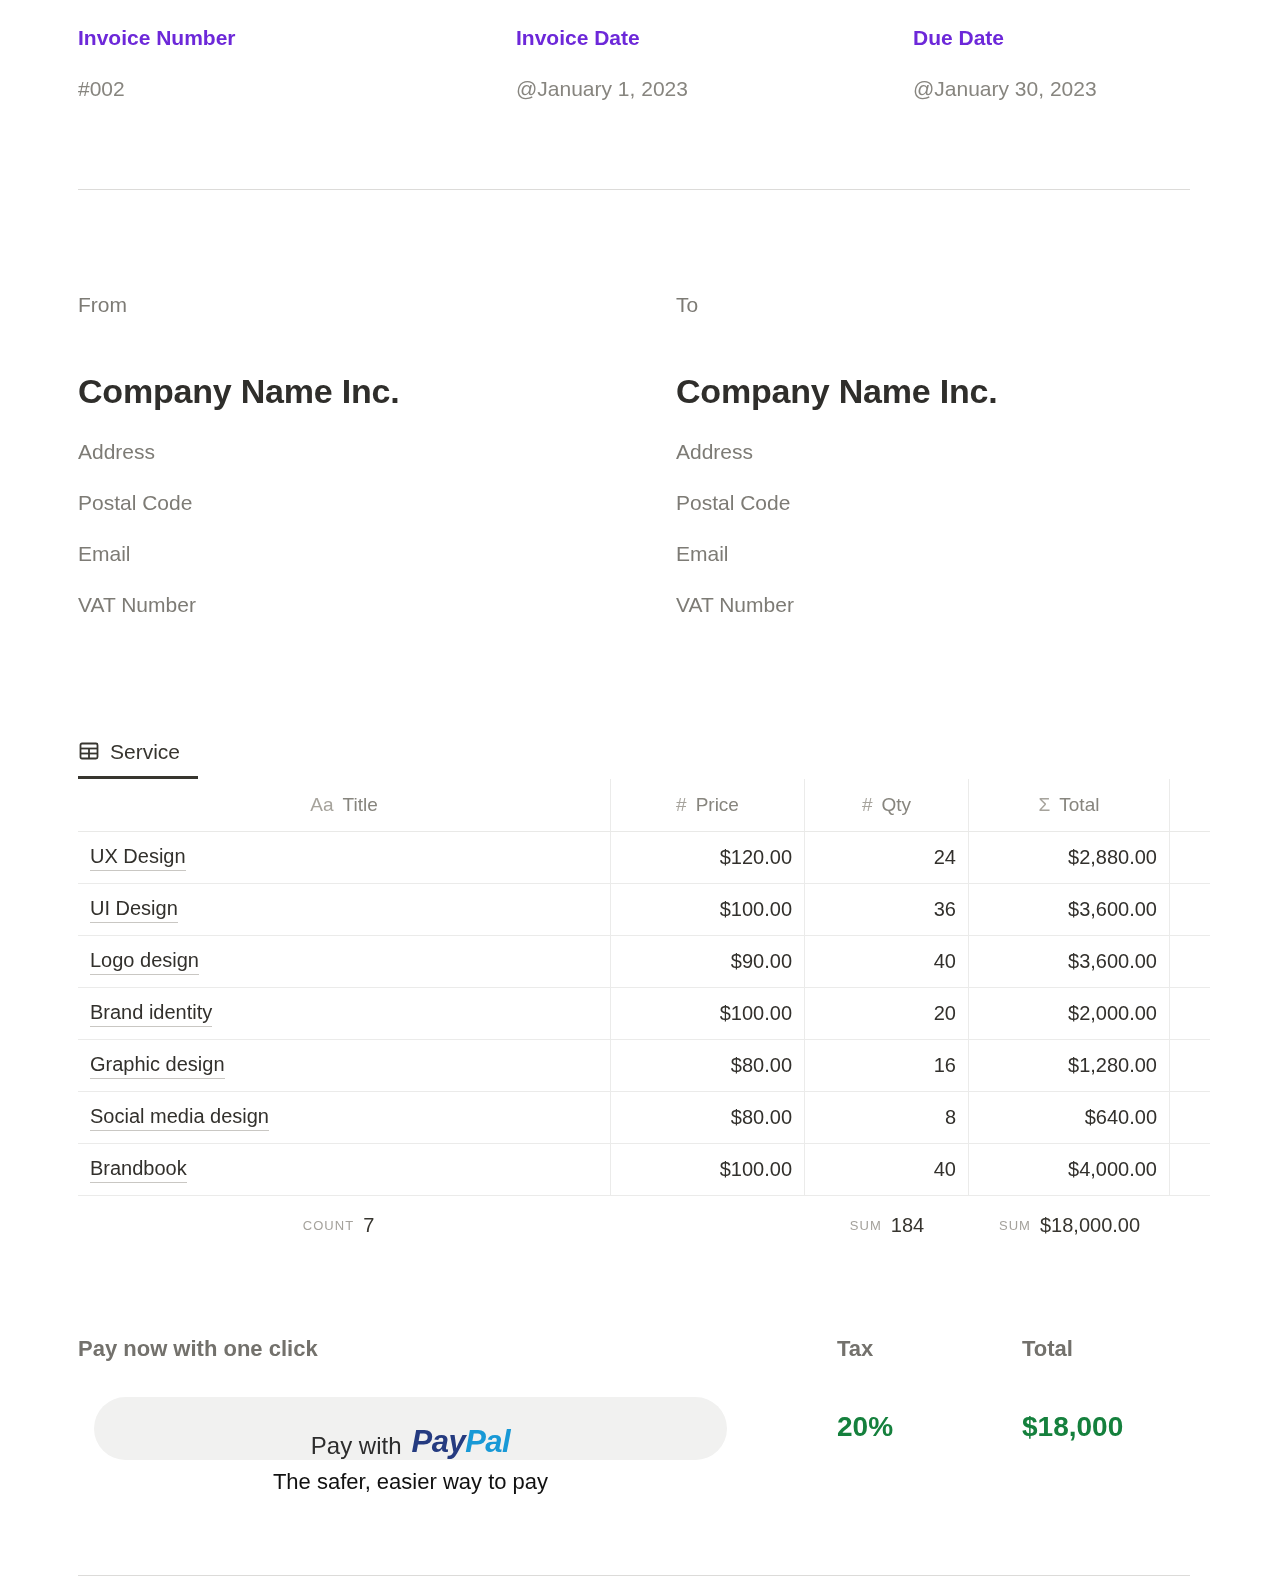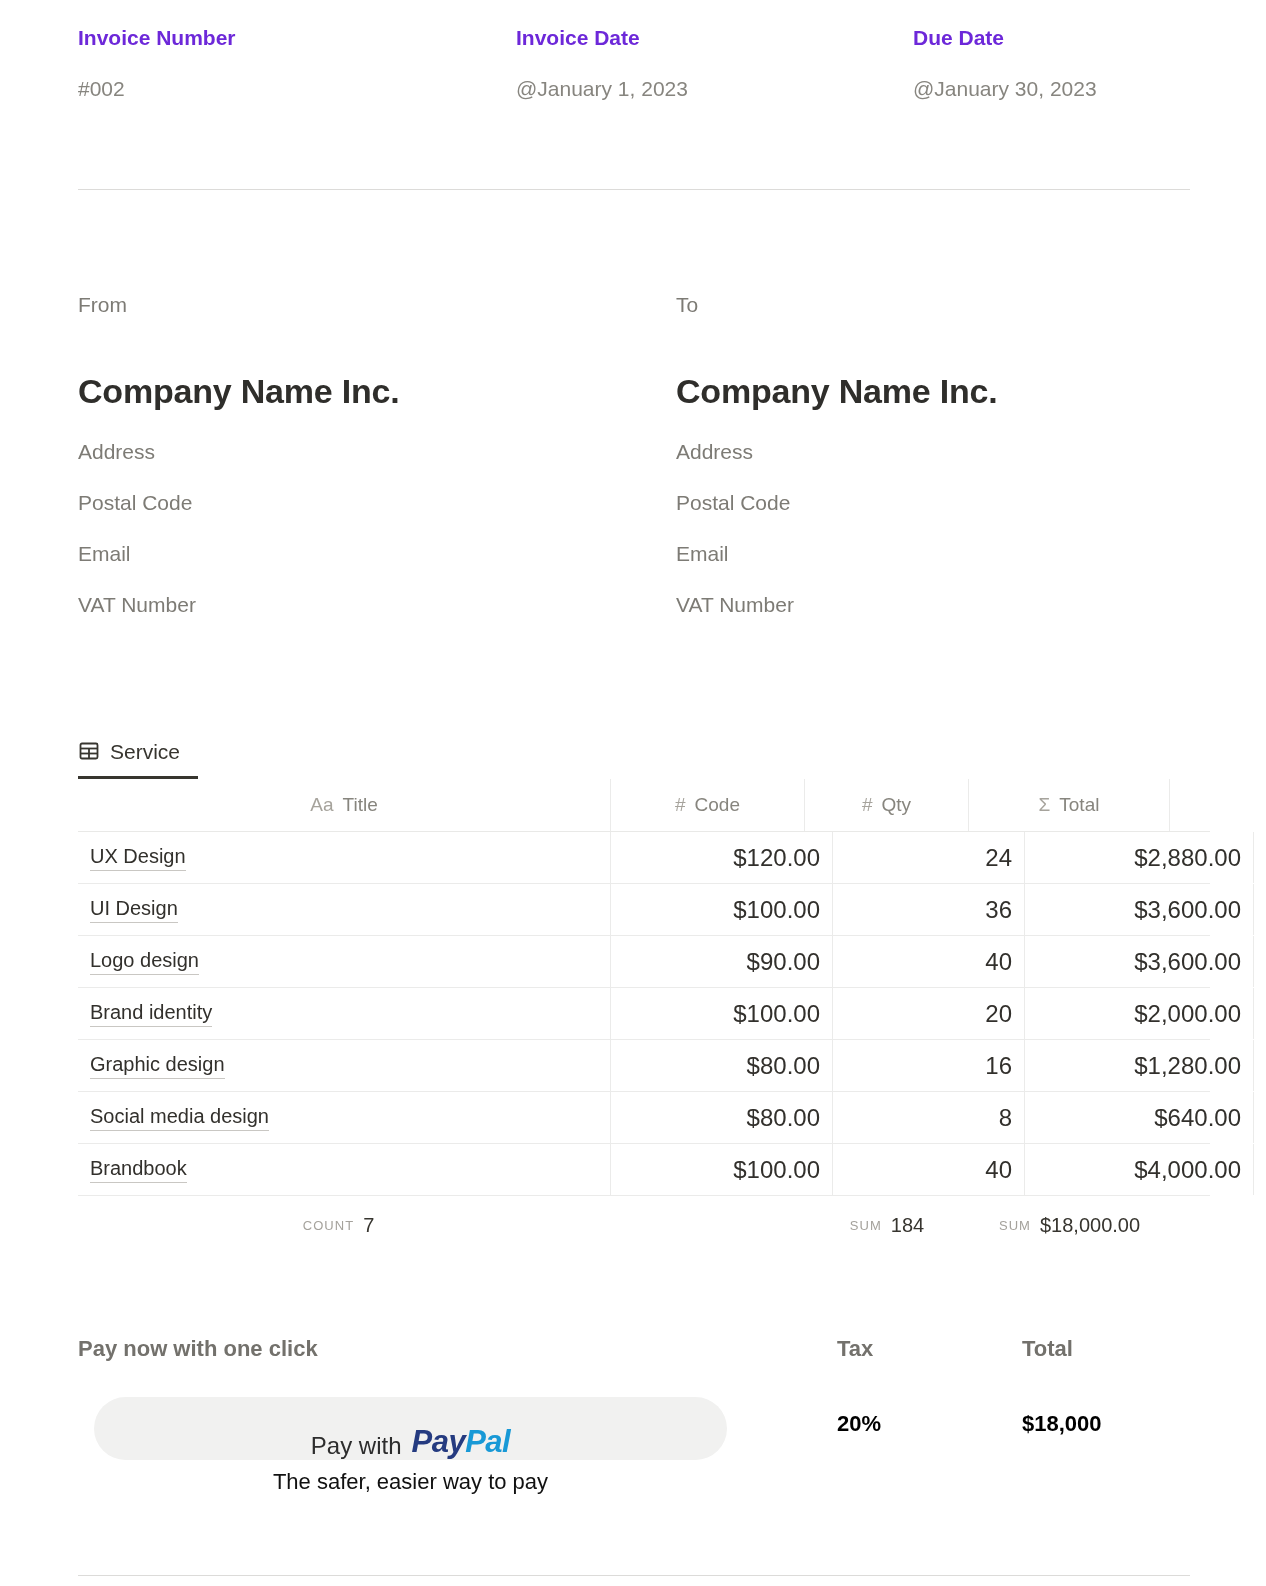--- a/index.html
+++ b/index.html
@@ -46,27 +46,27 @@
   .tab-label { font-size: 21px; font-weight: 500; color: #37352f; }
   .tab svg { display: block; }
 
   .grid-row {
     display: grid;
     grid-template-columns: 533px 194px 164px 201px 40px;
     width: 1132px;
   }
   .t-head { border-bottom: 1px solid #e9e9e7; }
   .t-head .cell { height: 52px; display: flex; align-items: center; justify-content: center; }
-  .t-row { border-bottom: 1px solid #ebebea; gap: 28px; }
+  .t-row { border-bottom: 1px solid #ebebea; }
   .t-row .cell { height: 51px; display: flex; align-items: center; }
   .cell { border-right: 1px solid #ebebea; padding: 0 12px; }
   .c-trail { border-right: none; }
   .head-icon { color: #a6a39c; font-size: 19px; margin-right: 9px; }
   .head-label { color: #87857e; font-size: 19px; }
-  .c-num { justify-content: flex-end; font-size: 24px; color: #32302c; }
+  .c-num { justify-content: flex-end; font-size: 20px; color: #32302c; }
   .row-title {
     font-size: 20px; font-weight: 500; color: #32302c;
     border-bottom: 1px solid #c9c7c3;
     padding-bottom: 2px;
     cursor: pointer;
   }
   .t-foot { border-bottom: none; }
   .t-foot .cell { border: none; height: 58px; display: flex; align-items: center; justify-content: center; }
   .agg-label {
     font-size: 13px; letter-spacing: 0.08em; color: #a5a29c;
@@ -89,21 +89,21 @@
   }
   .pp-prefix { font-size: 24px; color: #2d2d2d; }
   .pp-logo { font-size: 31px; font-weight: 700; font-style: italic; letter-spacing: -0.5px; }
   .pp-pay { color: #253b80; }
   .pp-pal { color: #1899d6; }
   .pay-subtext { margin-top: 9px; width: 665px; text-align: center; font-size: 22px; color: #111111; }
 
   .pay-col-tax { margin-left: 97px; width: 185px; }
   .pay-col-total { flex: 1; }
   .pay-col-label { font-size: 22px; font-weight: 700; color: #73716c; }
-  .pay-col-value { margin-top: 49px; font-size: 22px; font-weight: 700; color: #000000; }
+  .pay-col-value { margin-top: 49px; font-size: 28px; font-weight: 700; color: #15803d; }
 
   .divider-bottom { margin-top: 80px; }
 </style>
 </head>
 <body>
 
 <div class="page">
 
   <section class="inv-header">
     <div class="inv-field">
@@ -160,21 +160,21 @@
 
     <div class="table">
 
       <div class="grid-row t-head">
         <div class="cell">
           <span class="head-icon">Aa</span>
           <span class="head-label">Title</span>
         </div>
         <div class="cell">
           <span class="head-icon">#</span>
-          <span class="head-label">Code</span>
+          <span class="head-label">Price</span>
         </div>
         <div class="cell">
           <span class="head-icon">#</span>
           <span class="head-label">Qty</span>
         </div>
         <div class="cell">
           <span class="head-icon">Σ</span>
           <span class="head-label">Total</span>
         </div>
         <div class="cell c-trail"></div>

